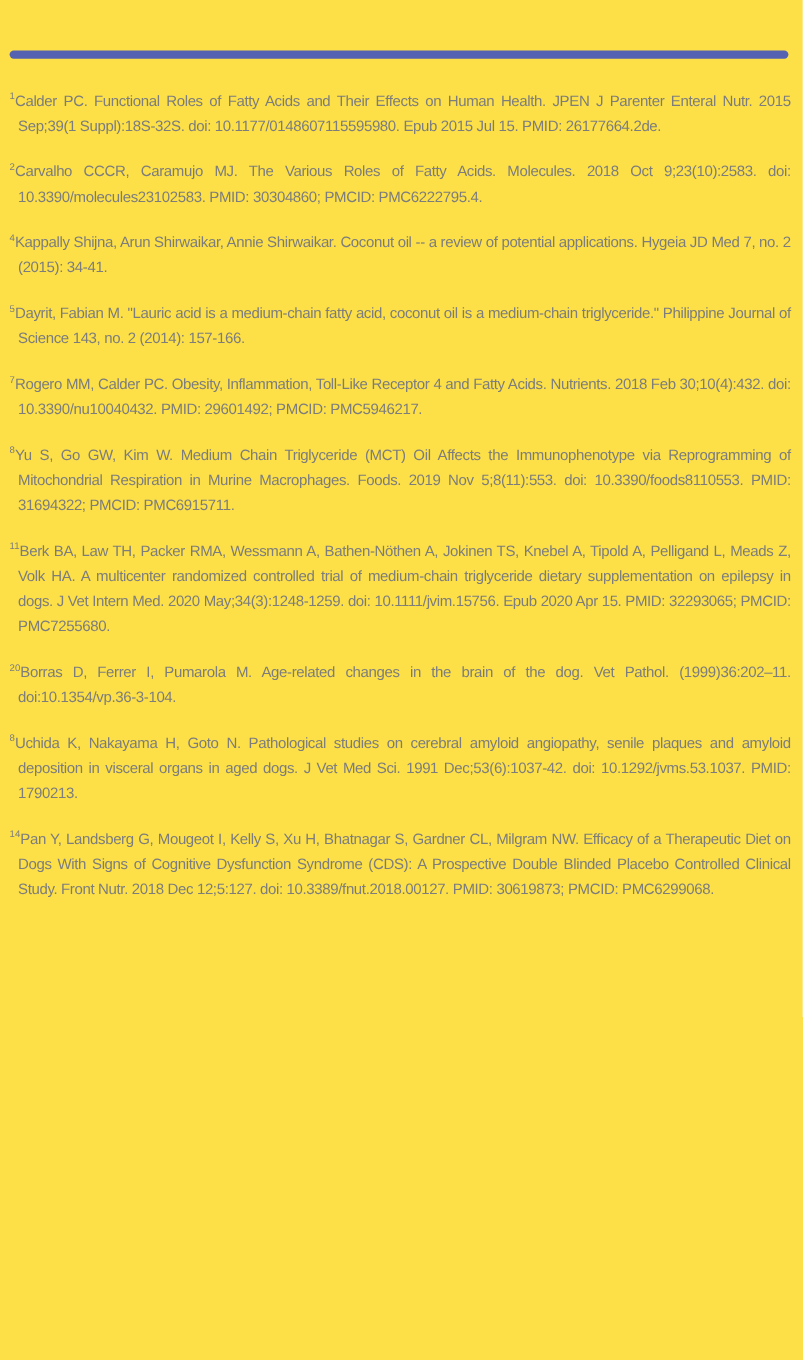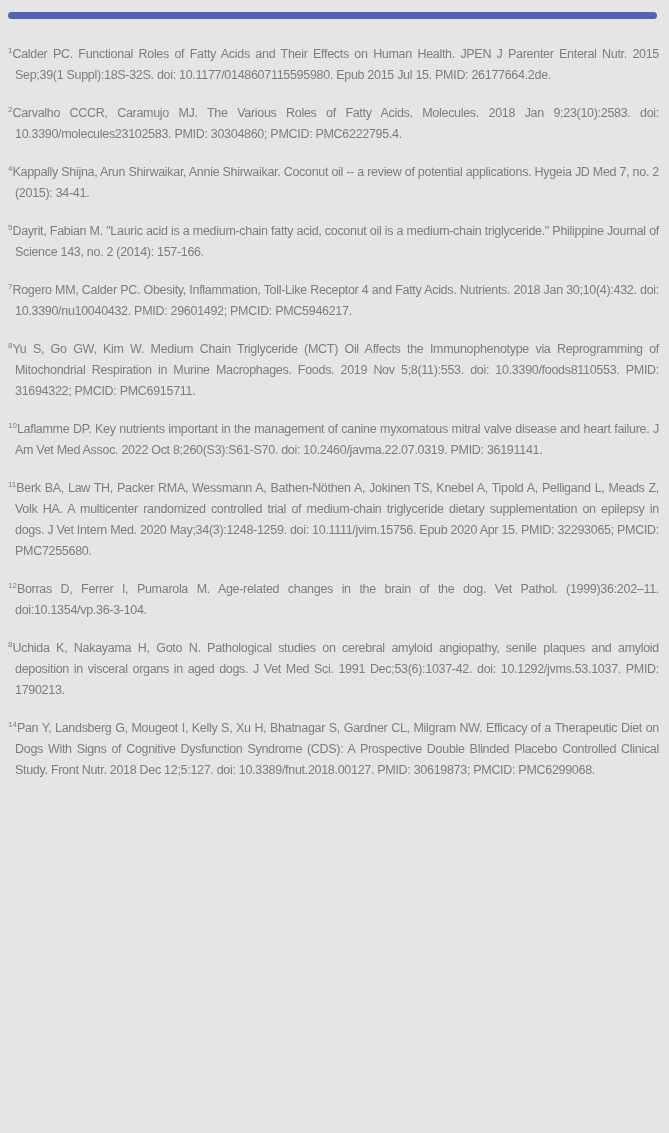--- a/index.html
+++ b/index.html
@@ -6,22 +6,22 @@
   html, body {
     margin: 0;
     padding: 0;
     background: #ffffff;
   }
   .page {
     position: relative;
     width: 669px;
     height: 1133px;
     box-sizing: border-box;
-    background: #e5e5e5;
-    padding: 12px 10px 0 8px;
+    background: #fde047;
+    padding: 42px 10px 0 8px;
     overflow: hidden;
     font-family: "Liberation Sans", sans-serif;
   }
   .accent-bar {
     height: 7px;
     border-radius: 4px;
     background: #5561b1; 
     margin: 0 2px 0 0;
   }
   .refs {
@@ -52,37 +52,36 @@
 <body>
 
 <div class="page">
 
   <div class="accent-bar" style="background: rgb(85, 97, 177);"></div>
 
   <div class="refs">
 
     <p class="ref"><sup>1</sup><span>Calder PC. Functional Roles of Fatty Acids and Their Effects on Human Health. JPEN J Parenter Enteral Nutr. 2015 Sep;39(1 Suppl):18S-32S. doi: 10.1177/0148607115595980. Epub 2015 Jul 15. PMID: 26177664.2de.</span></p>
 
-    <p class="ref"><sup>2</sup><span>Carvalho CCCR, Caramujo MJ. The Various Roles of Fatty Acids. Molecules. 2018 Jan 9;23(10):2583. doi: 10.3390/molecules23102583. PMID: 30304860; PMCID: PMC6222795.4.</span></p>
+    <p class="ref"><sup>2</sup><span>Carvalho CCCR, Caramujo MJ. The Various Roles of Fatty Acids. Molecules. 2018 Oct 9;23(10):2583. doi: 10.3390/molecules23102583. PMID: 30304860; PMCID: PMC6222795.4.</span></p>
 
 
     <p class="ref"><sup>4</sup><span>Kappally Shijna, Arun Shirwaikar, Annie Shirwaikar. Coconut oil -- a review of potential applications. Hygeia JD Med 7, no. 2 (2015): 34-41.</span></p>
 
     <p class="ref"><sup>5</sup><span>Dayrit, Fabian M. "Lauric acid is a medium-chain fatty acid, coconut oil is a medium-chain triglyceride." Philippine Journal of Science 143, no. 2 (2014): 157-166.</span></p>
 
 
-    <p class="ref"><sup>7</sup><span>Rogero MM, Calder PC. Obesity, Inflammation, Toll-Like Receptor 4 and Fatty Acids. Nutrients. 2018 Jan 30;10(4):432. doi: 10.3390/nu10040432. PMID: 29601492; PMCID: PMC5946217.</span></p>
+    <p class="ref"><sup>7</sup><span>Rogero MM, Calder PC. Obesity, Inflammation, Toll-Like Receptor 4 and Fatty Acids. Nutrients. 2018 Feb 30;10(4):432. doi: 10.3390/nu10040432. PMID: 29601492; PMCID: PMC5946217.</span></p>
 
     <p class="ref"><sup>8</sup><span>Yu S, Go GW, Kim W. Medium Chain Triglyceride (MCT) Oil Affects the Immunophenotype via Reprogramming of Mitochondrial Respiration in Murine Macrophages. Foods. 2019 Nov 5;8(11):553. doi: 10.3390/foods8110553. PMID: 31694322; PMCID: PMC6915711.</span></p>
 
 
-    <p class="ref"><sup>10</sup><span>Laflamme DP. Key nutrients important in the management of canine myxomatous mitral valve disease and heart failure. J Am Vet Med Assoc. 2022 Oct 8;260(S3):S61-S70. doi: 10.2460/javma.22.07.0319. PMID: 36191141.</span></p>
 
     <p class="ref"><sup>11</sup><span>Berk BA, Law TH, Packer RMA, Wessmann A, Bathen-Nöthen A, Jokinen TS, Knebel A, Tipold A, Pelligand L, Meads Z, Volk HA. A multicenter randomized controlled trial of medium-chain triglyceride dietary supplementation on epilepsy in dogs. J Vet Intern Med. 2020 May;34(3):1248-1259. doi: 10.1111/jvim.15756. Epub 2020 Apr 15. PMID: 32293065; PMCID: PMC7255680.</span></p>
 
-    <p class="ref"><sup>12</sup><span>Borras D, Ferrer I, Pumarola M. Age-related changes in the brain of the dog. Vet Pathol. (1999)36:202–11. doi:10.1354/vp.36-3-104.</span></p>
+    <p class="ref"><sup>20</sup><span>Borras D, Ferrer I, Pumarola M. Age-related changes in the brain of the dog. Vet Pathol. (1999)36:202–11. doi:10.1354/vp.36-3-104.</span></p>
 
     <p class="ref"><sup>8</sup><span>Uchida K, Nakayama H, Goto N. Pathological studies on cerebral amyloid angiopathy, senile plaques and amyloid deposition in visceral organs in aged dogs. J Vet Med Sci. 1991 Dec;53(6):1037-42. doi: 10.1292/jvms.53.1037. PMID: 1790213.</span></p>
 
     <p class="ref"><sup>14</sup><span>Pan Y, Landsberg G, Mougeot I, Kelly S, Xu H, Bhatnagar S, Gardner CL, Milgram NW. Efficacy of a Therapeutic Diet on Dogs With Signs of Cognitive Dysfunction Syndrome (CDS): A Prospective Double Blinded Placebo Controlled Clinical Study. Front Nutr. 2018 Dec 12;5:127. doi: 10.3389/fnut.2018.00127. PMID: 30619873; PMCID: PMC6299068.</span></p>
 
   </div>
 </div>
 
 </body></html>

